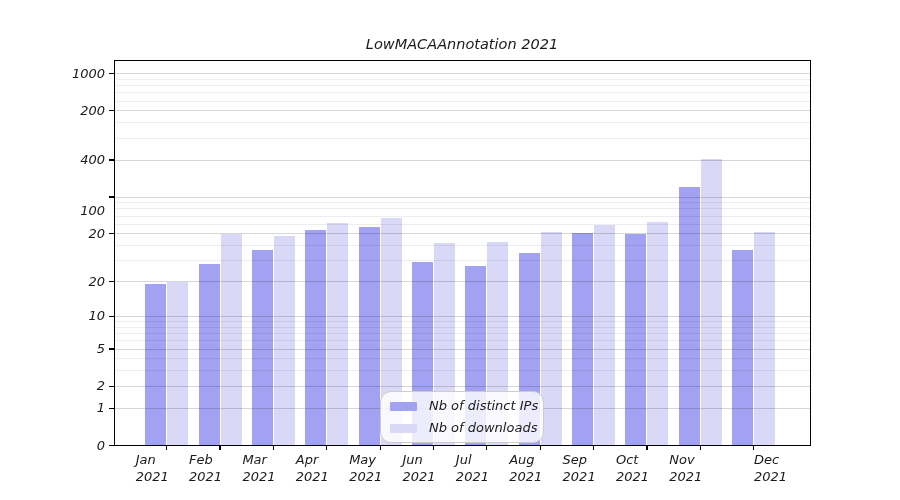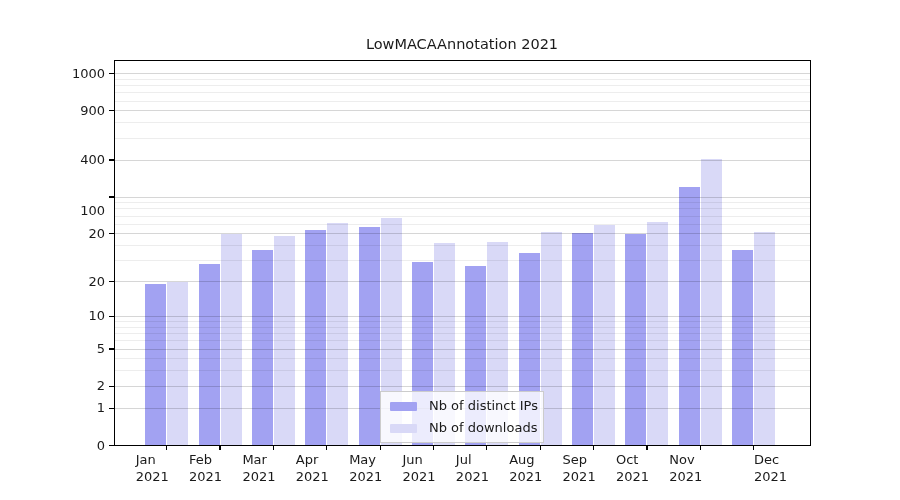--- a/index.html
+++ b/index.html
@@ -1,37 +1,37 @@
 <!DOCTYPE html>
 <html><head>
 <meta charset="utf-8">
 <style>
   html,body{margin:0;padding:0;background:#fff;}
   #canvas{
     position:relative;width:900px;height:500px;background:#ffffff;
-    font-family:"DejaVu Sans", sans-serif;color:#1a1a1a;overflow:hidden;
+    font-family:"DejaVu Sans", sans-serif;color:#1a1a1a;overflow:hidden;font-style:italic;
   }
   #chart-title{
     position:absolute;left:113px;width:698px;top:36px;text-align:center;
     font-size:14.5px;color:#1a1a1a;
   }
   #plot{position:absolute;left:113.5px;top:59.5px;width:697.5px;height:386px;overflow:hidden;background:#fff;}
   #spines{position:absolute;left:113.5px;top:59.5px;width:697.5px;height:386px;
     border:1.2px solid #000;box-sizing:border-box;pointer-events:none;z-index:6;}
   .bar{position:absolute;z-index:1;}
   .gridline{position:absolute;left:0;width:100%;height:1px;z-index:2;}
   .gridline.major{background:rgba(0,0,0,0.16);}
   .gridline.minor{background:rgba(0,0,0,0.07);}
   .ytick-mark{position:absolute;width:5px;height:1.2px;background:#000;}
   .xtick-mark{position:absolute;width:1.2px;height:4.5px;background:#000;}
   .ytick-label{position:absolute;left:25px;width:80px;text-align:right;font-size:13px;line-height:16px;}
   .xtick-label{position:absolute;width:62px;text-align:left;font-size:13px;line-height:17px;}
   #legend{
     position:absolute;left:380px;top:391px;width:164px;box-sizing:border-box;
-    background:rgba(255,255,255,0.8);border:1px solid #cccccc;border-radius:0;
+    background:rgba(255,255,255,0.8);border:1px solid #cccccc;border-radius:11px;
     padding:6px 9px 6px 9px;z-index:7;display:flex;flex-direction:column;gap:6px;
   }
   .legend-row{display:flex;align-items:center;justify-content:flex-start;}
   .legend-swatch{width:27px;height:9px;border-radius:1px;flex:0 0 auto;}
   .legend-label{font-size:13px;line-height:16px;margin-left:12px;white-space:nowrap;flex:1 1 auto;text-align:right;}
 </style>
 </head>
 <body>
 
 <div id="canvas">
@@ -90,21 +90,21 @@
       <div class="gridline major" style="top: 289.052px;"></div>
       <div class="gridline major" style="top: 326.363px;"></div>
       <div class="gridline major" style="top: 348.189px;"></div>
     </div>
   <div id="spines"></div>
 
   <div id="yticks">
       <div class="ytick-mark" style="left: 108.5px; top: 73.0103px;"></div>
       <div class="ytick-label" style="top: 65.6103px;">1000</div>
       <div class="ytick-mark" style="left: 108.5px; top: 110.268px;"></div>
-      <div class="ytick-label" style="top: 102.868px;">900</div>
+      <div class="ytick-label" style="top: 102.868px;">200</div>
       <div class="ytick-mark" style="left: 108.5px; top: 159.43px;"></div>
       <div class="ytick-label" style="top: 152.03px;">400</div>
       <div class="ytick-mark" style="left: 108.5px; top: 196.474px;"></div>
       <div class="ytick-label" style="top: 203px;">100</div>
       <div class="ytick-mark" style="left: 108.5px; top: 233.255px;"></div>
       <div class="ytick-label" style="top: 225.855px;">20</div>
       <div class="ytick-mark" style="left: 108.5px; top: 281.017px;"></div>
       <div class="ytick-label" style="top: 273.617px;">20</div>
       <div class="ytick-mark" style="left: 108.5px; top: 315.824px;"></div>
       <div class="ytick-label" style="top: 308.424px;">10</div>

